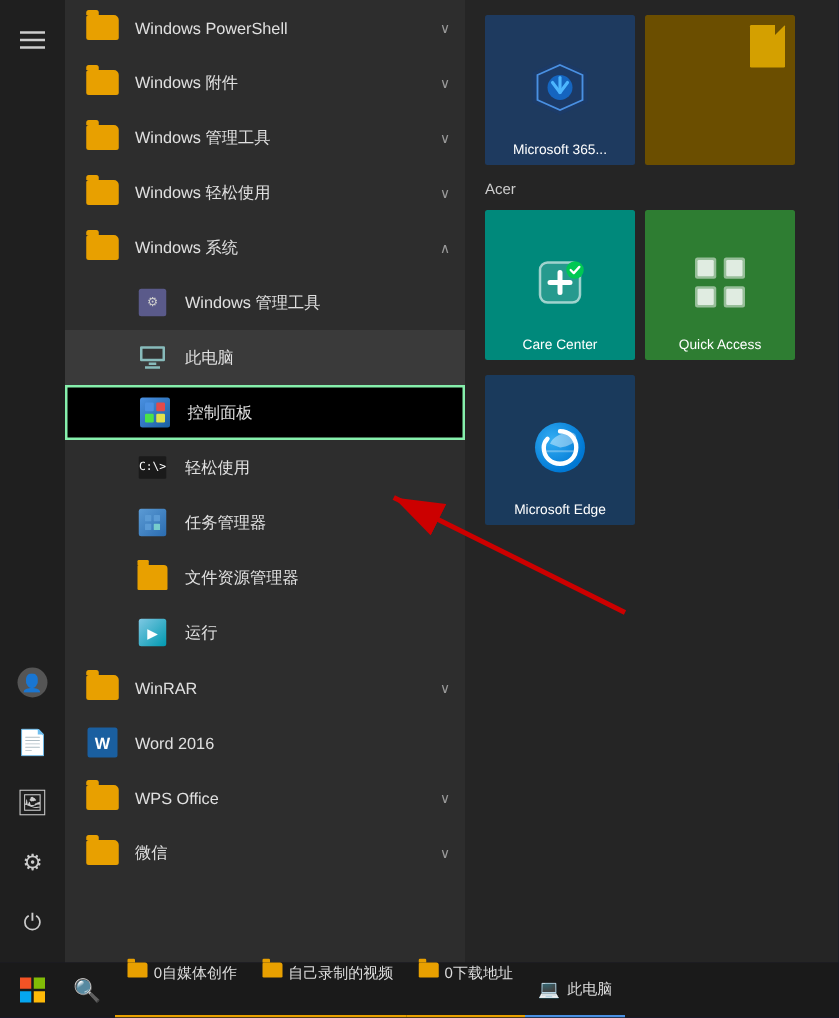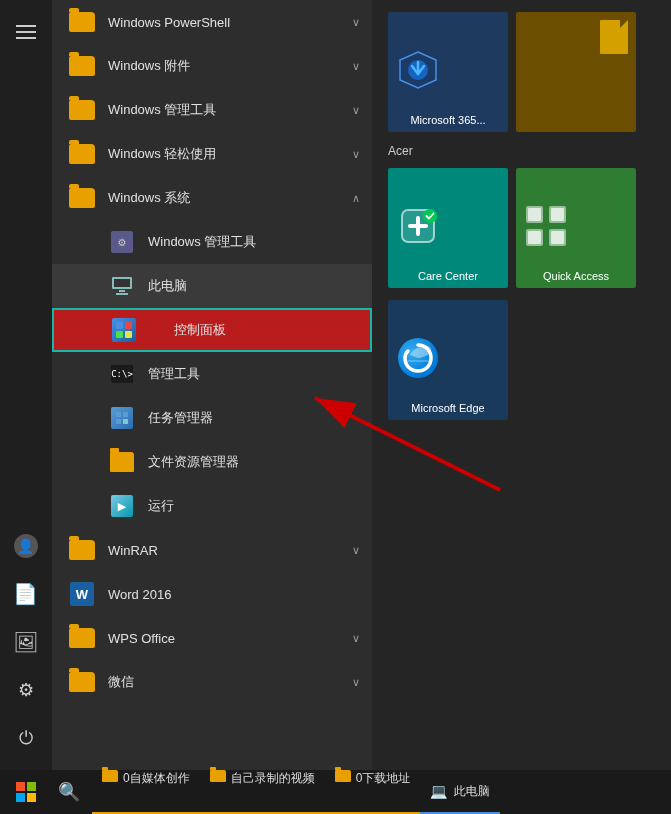--- a/index.html
+++ b/index.html
@@ -129,20 +129,21 @@
     .tiles-row {
       display: flex;
       gap: 8px;
       margin-bottom: 8px;
     }
 
     .tile {
       border-radius: 2px;
       display: flex;
       flex-direction: column;
+      align-items: center;
       justify-content: flex-end;
       cursor: pointer;
       position: relative;
       overflow: hidden;
       padding-bottom: 8px;
     }
 
     .tile-medium {
       width: 120px;
       height: 120px;
@@ -381,23 +382,22 @@
     .win-logo .q1 { background: #f35325; }
     .win-logo .q2 { background: #81bc06; }
     .win-logo .q3 { background: #05a6f0; }
     .win-logo .q4 { background: #ffba08; }
 
     
     .item-this-pc { background: #3a3a3a; }
 
     
     .item-control-panel {
-      border: 2px solid #14b8a6;
-      background: #b91c1c;
-      gap: 24px;
+      border: 2px solid #86efac;
+      background: #000000;
     }
 
     .taskbar-pc-item {
       display: flex;
       align-items: center;
       height: 44px;
       padding: 0 10px;
       cursor: pointer;
       color: #ddd;
       font-size: 12px;
@@ -578,21 +578,21 @@
           </svg>
         </div>
       </div>
       <span>控制面板</span>
     </div>
 
     <div class="app-item sub-item">
       <div class="app-icon">
         <div class="cmd-icon">C:\&gt;</div>
       </div>
-      <span>管理工具</span>
+      <span>轻松使用</span>
     </div>
 
     <div class="app-item sub-item">
       <div class="app-icon">
         <div class="taskmgr-icon">
           <svg width="14" height="14" viewBox="0 0 14 14">
             <rect x="1" y="1" width="5" height="5" fill="#5b9bd5" rx="0.5"></rect>
             <rect x="8" y="1" width="5" height="5" fill="#5b9bd5" rx="0.5"></rect>
             <rect x="1" y="8" width="5" height="5" fill="#5b9bd5" rx="0.5"></rect>
             <rect x="8" y="8" width="5" height="5" fill="#7cc" rx="0.5"></rect>

